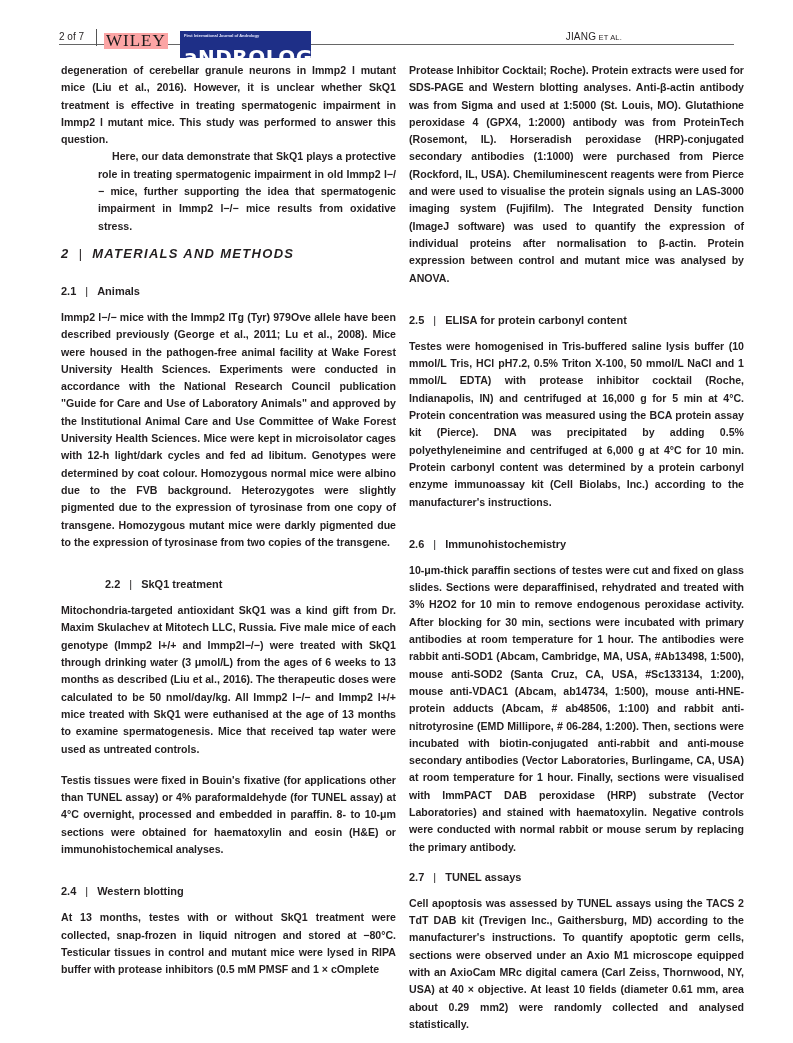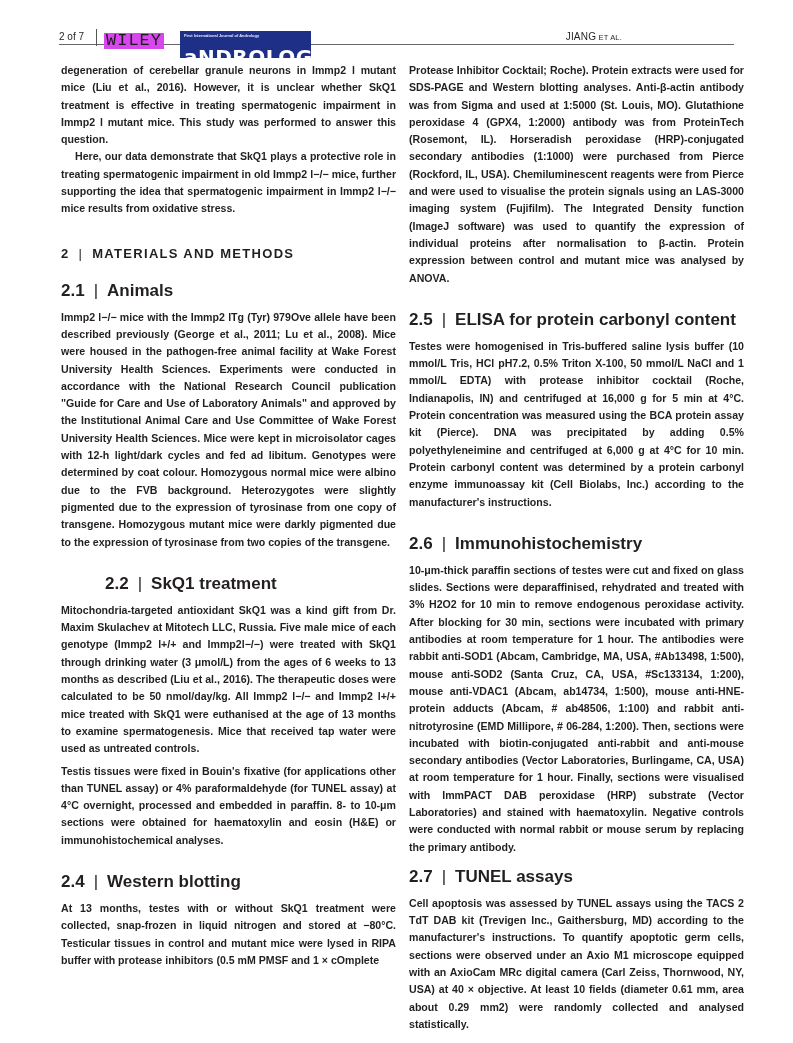--- a/index.html
+++ b/index.html
@@ -5,34 +5,34 @@
     html, body { margin: 0; padding: 0; background: #ffffff; }
     body {
       width: 793px; height: 1043px; position: relative; overflow: hidden;
       font-family: "Liberation Sans", "DejaVu Sans", sans-serif;
       color: #231f20;
     }
     .header { position: absolute; left: 0; top: 0; width: 665px; height: 60px; }
     .page-num { position: absolute; left: 59px; top: 31px; font-size: 10px; color: #231f20; }
     .vsep { position: absolute; left: 96px; top: 29px; width: 1px; height: 17px; background: #555; }
     .hline { position: absolute; left: 59px; top: 44px; width: 675px; height: 1px; background: #666; }
-    .wiley { position: absolute; left: 104px; top: 33px; font-family: Liberation Mono, monospace; font-size: 17px; letter-spacing: 1px; color: #1a1a1a; background: #d946ef; padding: 0 2px; line-height: 16px; }
+    .wiley { position: absolute; left: 104px; top: 33px; font-family: Liberation Serif, serif; font-size: 17px; letter-spacing: 1px; color: #1a1a1a; background: #fca5a5; padding: 0 2px; line-height: 16px; }
     .logo { position: absolute; left: 180px; top: 31px; width: 131px; height: 27px; background: #1e2f87; color: #fff; }
     .logo .tiny { position: absolute; left: 4px; top: 2px; font-size: 4px; font-weight: bold; white-space: nowrap; color: #e8e8ff; }
     .logo .brand { position: absolute; left: 4px; top: 16px; font-size: 20px; font-weight: bold; letter-spacing: 0.5px; line-height: 20px; font-family: "DejaVu Sans", sans-serif; }
     .running-head { position: absolute; right: 43px; top: 31px; font-size: 10px; letter-spacing: 0.2px; }
     .running-head small { font-size: 7.5px; }
 
     .col { position: absolute; top: 62px; width: 335px; font-size: 10.6px; line-height: 17.3px; text-align: justify; }
     .col.left { left: 61px; }
     .col.right { left: 409px; }
     .col p { margin: 0; font-weight: bold; }
-    .col p.indent { text-indent: 14px; }
+    .col p.indent { text-indent: 14px; margin-left: 37px; }
     h2 { font-size: 13px; font-weight: bold; letter-spacing: 1.3px; margin: 0; line-height: 18px; }
-    h3 { font-size: 17px; font-weight: bold; margin: 0; line-height: 18px; }
+    h3 { font-size: 11px; font-weight: bold; margin: 0; line-height: 18px; }
     .bar { font-weight: normal; margin: 0 9px; }
   </style>
 </head>
 <body>
 
 <div class="header">
   <span class="page-num">2 of 7</span>
   <div class="hline"></div>
   <div class="vsep"></div>
   <span class="wiley">WILEY</span>
@@ -40,29 +40,29 @@
     <span class="tiny">First International Journal of Andrology</span>
     <span class="brand">aNDROLOGia</span>
   </div>
   <span class="running-head"><span>JIANG</span><small> ET AL.</small></span>
 </div>
 
 <div class="col left">
   <p>degeneration of cerebellar granule neurons in Immp2 l mutant mice (Liu et al., 2016). However, it is unclear whether SkQ1 treatment is effective in treating spermatogenic impairment in Immp2 l mutant mice. This study was performed to answer this question.</p>
   <p class="indent">Here, our data demonstrate that SkQ1 plays a protective role in treating spermatogenic impairment in old Immp2 l−/− mice, further supporting the idea that spermatogenic impairment in Immp2 l−/− mice results from oxidative stress.</p>
 
-  <h2 style="margin-top:27px;"><span>2</span><span class="bar">|</span><span>MATERIALS AND METHODS</span></h2>
+  <h2 style="margin-top:10px;font-style:italic;"><span>2</span><span class="bar">|</span><span>MATERIALS AND METHODS</span></h2>
 
   <h3 style="margin-top:19px;"><span>2.1</span><span class="bar">|</span><span>Animals</span></h3>
   <p style="margin-top:9px;">Immp2 l−/− mice with the Immp2 lTg (Tyr) 979Ove allele have been described previously (George et al., 2011; Lu et al., 2008). Mice were housed in the pathogen-free animal facility at Wake Forest University Health Sciences. Experiments were conducted in accordance with the National Research Council publication "Guide for Care and Use of Laboratory Animals" and approved by the Institutional Animal Care and Use Committee of Wake Forest University Health Sciences. Mice were kept in microisolator cages with 12-h light/dark cycles and fed ad libitum. Genotypes were determined by coat colour. Homozygous normal mice were albino due to the FVB background. Heterozygotes were slightly pigmented due to the expression of tyrosinase from one copy of transgene. Homozygous mutant mice were darkly pigmented due to the expression of tyrosinase from two copies of the transgene.</p>
 
   <h3 style="margin-top:24px;margin-left:44px;"><span>2.2</span><span class="bar">|</span><span>SkQ1 treatment</span></h3>
   <p style="margin-top:9px;">Mitochondria-targeted antioxidant SkQ1 was a kind gift from Dr. Maxim Skulachev at Mitotech LLC, Russia. Five male mice of each genotype (Immp2 l+/+ and Immp2l−/−) were treated with SkQ1 through drinking water (3 μmol/L) from the ages of 6 weeks to 13 months as described (Liu et al., 2016). The therapeutic doses were calculated to be 50 nmol/day/kg. All Immp2 l−/− and Immp2 l+/+ mice treated with SkQ1 were euthanised at the age of 13 months to examine spermatogenesis. Mice that received tap water were used as untreated controls.</p>
 
-  <p style="margin-top:5px;">Testis tissues were fixed in Bouin's fixative (for applications other than TUNEL assay) or 4% paraformaldehyde (for TUNEL assay) at 4°C overnight, processed and embedded in paraffin. 8- to 10-μm sections were obtained for haematoxylin and eosin (H&amp;E) or immunohistochemical analyses.</p>
+  <p style="margin-top:14px;">Testis tissues were fixed in Bouin's fixative (for applications other than TUNEL assay) or 4% paraformaldehyde (for TUNEL assay) at 4°C overnight, processed and embedded in paraffin. 8- to 10-μm sections were obtained for haematoxylin and eosin (H&amp;E) or immunohistochemical analyses.</p>
 
   <h3 style="margin-top:24px;"><span>2.4</span><span class="bar">|</span><span>Western blotting</span></h3>
   <p style="margin-top:9px;">At 13 months, testes with or without SkQ1 treatment were collected, snap-frozen in liquid nitrogen and stored at −80°C. Testicular tissues in control and mutant mice were lysed in RIPA buffer with protease inhibitors (0.5 mM PMSF and 1 × cOmplete</p>
 </div>
 
 <div class="col right">
   <p>Protease Inhibitor Cocktail; Roche). Protein extracts were used for SDS-PAGE and Western blotting analyses. Anti-β-actin antibody was from Sigma and used at 1:5000 (St. Louis, MO). Glutathione peroxidase 4 (GPX4, 1:2000) antibody was from ProteinTech (Rosemont, IL). Horseradish peroxidase (HRP)-conjugated secondary antibodies (1:1000) were purchased from Pierce (Rockford, IL, USA). Chemiluminescent reagents were from Pierce and were used to visualise the protein signals using an LAS-3000 imaging system (Fujifilm). The Integrated Density function (ImageJ software) was used to quantify the expression of individual proteins after normalisation to β-actin. Protein expression between control and mutant mice was analysed by ANOVA.</p>
 
   <h3 style="margin-top:24px;"><span>2.5</span><span class="bar">|</span><span>ELISA for protein carbonyl content</span></h3>
   <p style="margin-top:9px;">Testes were homogenised in Tris-buffered saline lysis buffer (10 mmol/L Tris, HCl pH7.2, 0.5% Triton X-100, 50 mmol/L NaCl and 1 mmol/L EDTA) with protease inhibitor cocktail (Roche, Indianapolis, IN) and centrifuged at 16,000 g for 5 min at 4°C. Protein concentration was measured using the BCA protein assay kit (Pierce). DNA was precipitated by adding 0.5% polyethyleneimine and centrifuged at 6,000 g at 4°C for 10 min. Protein carbonyl content was determined by a protein carbonyl enzyme immunoassay kit (Cell Biolabs, Inc.) according to the manufacturer's instructions.</p>

